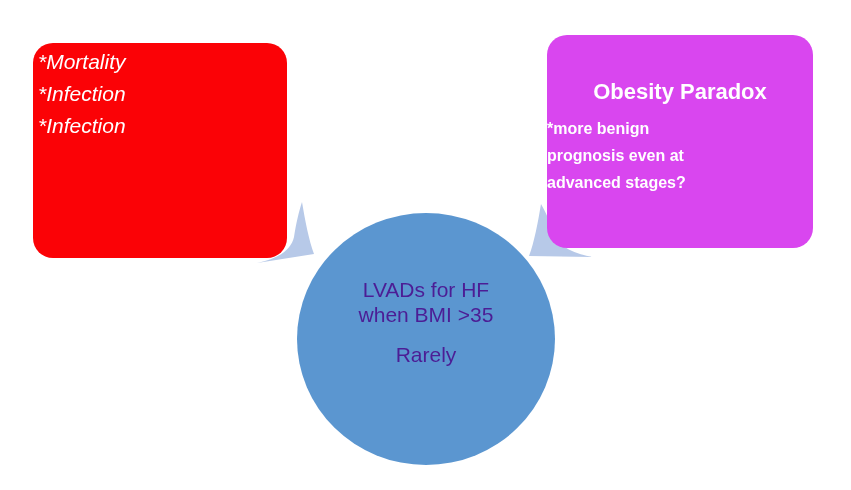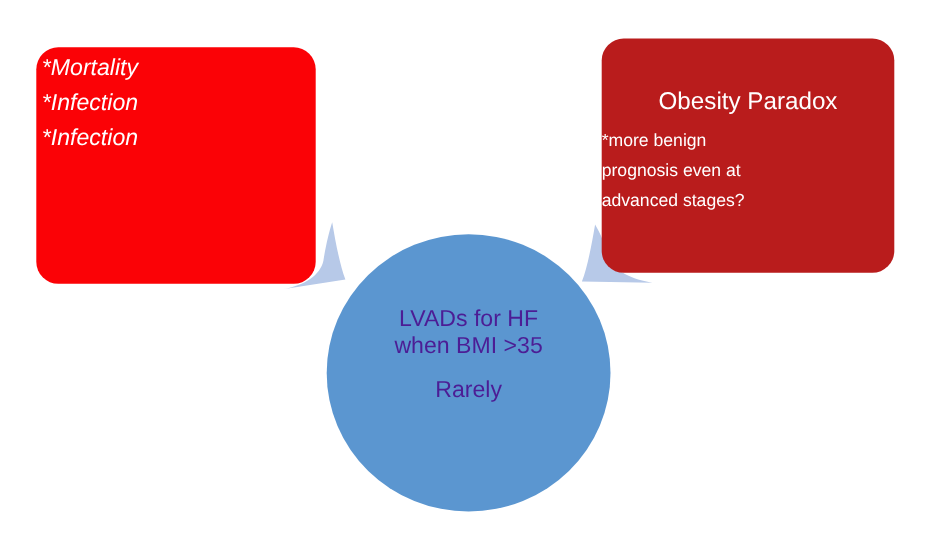--- a/index.html
+++ b/index.html
@@ -124,21 +124,21 @@
   </svg>
 
   <div class="callout callout-red" style="background-color: rgb(251, 2, 6);">
     <div class="red-bullets">
       <div class="red-bullet">*Mortality</div>
       <div class="red-bullet">*Infection</div>
       <div class="red-bullet">*Infection</div>
     </div>
   </div>
 
-  <div class="callout callout-green" style="background-color: #b91c1c;">
+  <div class="callout callout-green" style="background-color: #d946ef; font-weight: bold;">
     <div class="green-title">Obesity Paradox</div>
     <div class="green-body">*more benign
 prognosis even at
 advanced stages?</div>
   </div>
 
   <div class="center-circle" style="background-color: rgb(91, 150, 208);">
     <div class="circle-text">LVADs for HF
 when BMI &gt;35</div>
     <div class="circle-answer">Rarely</div>

